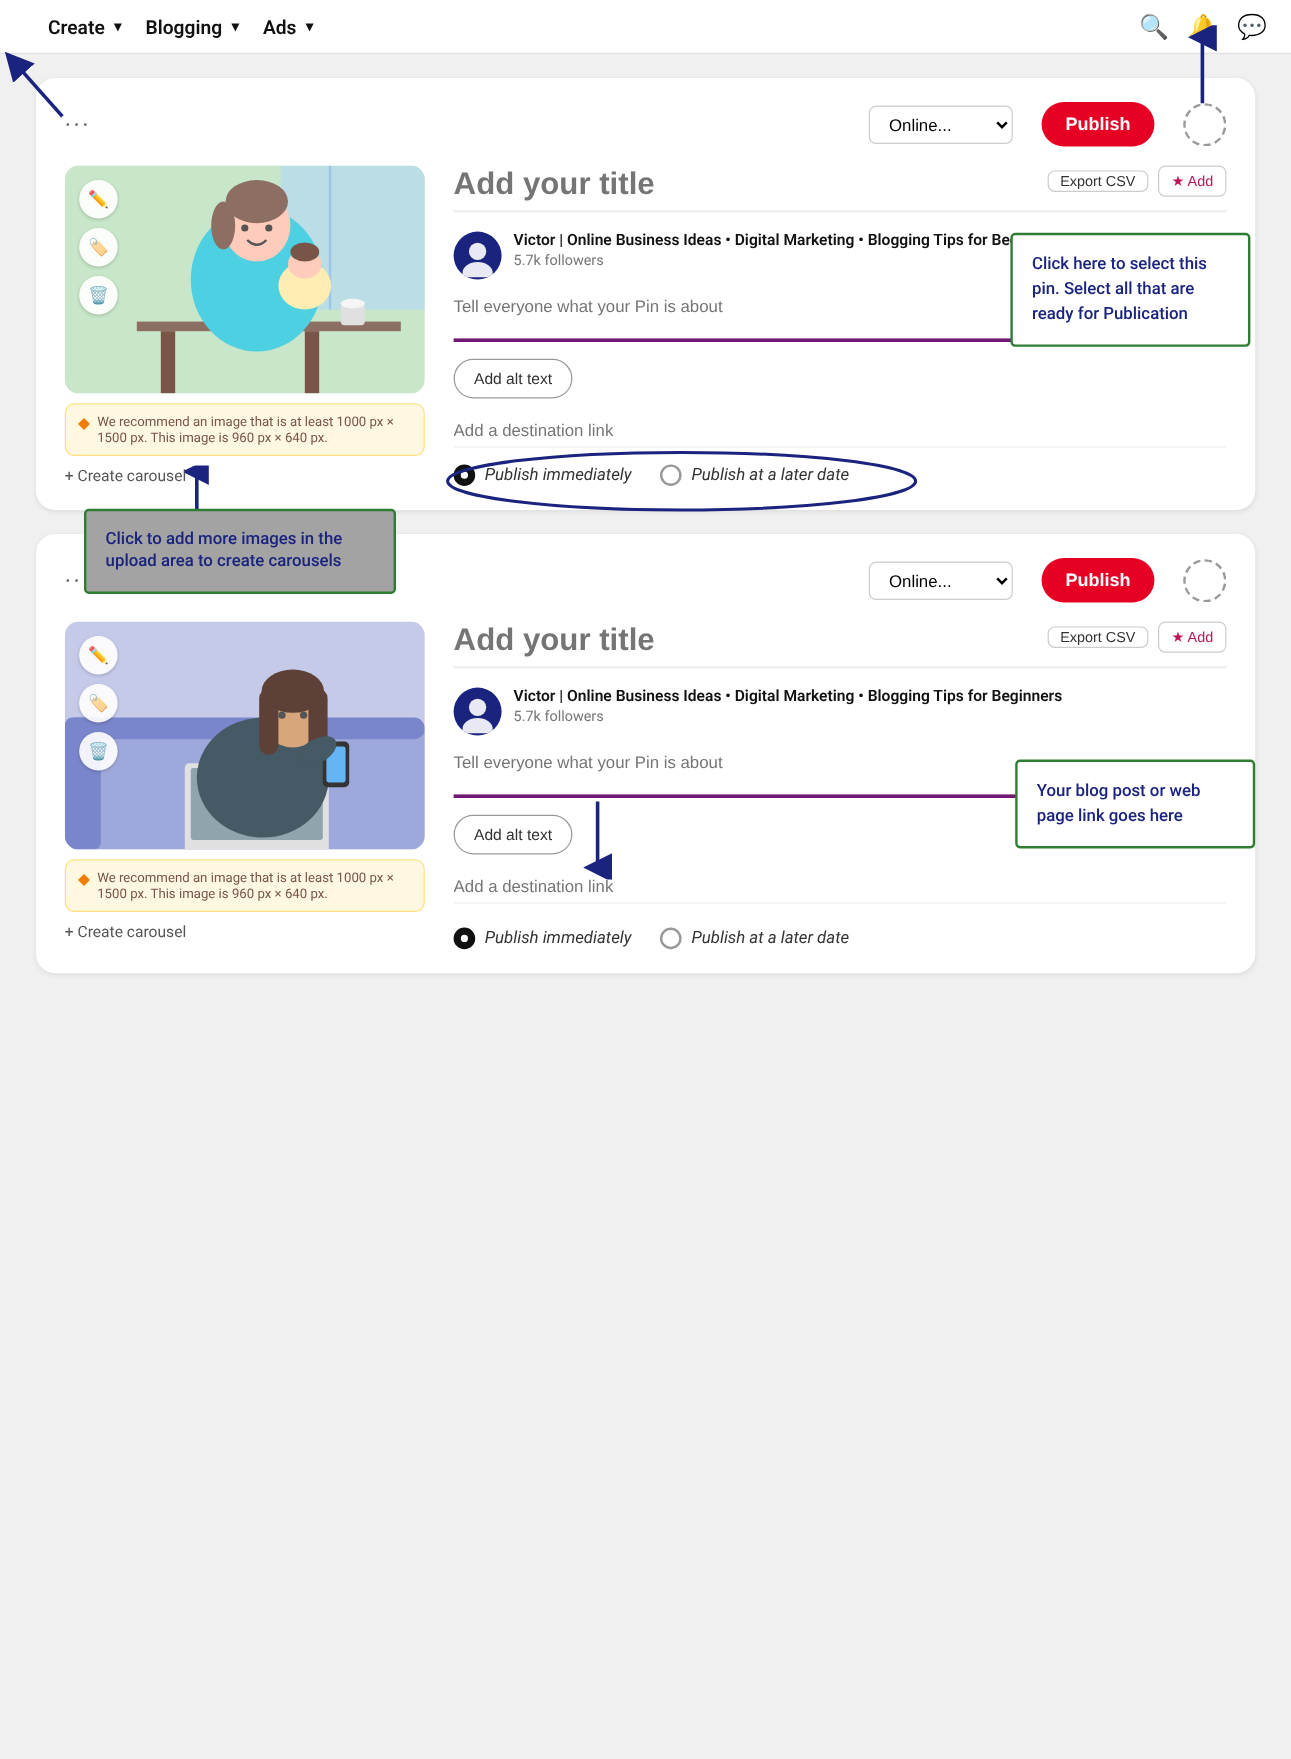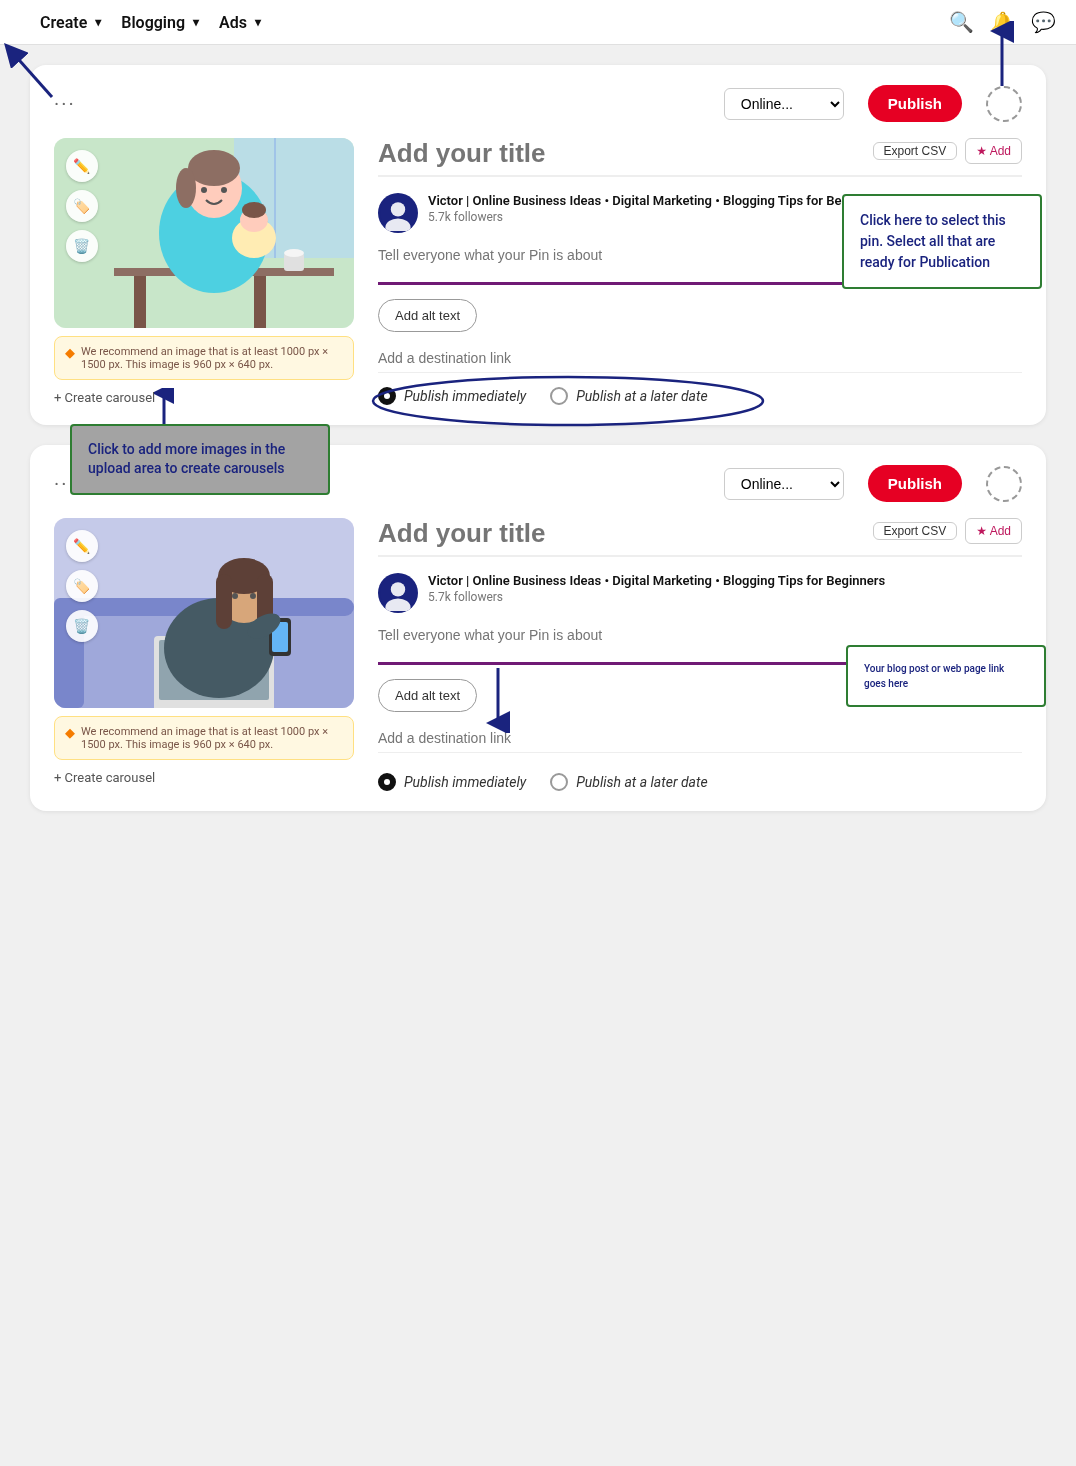--- a/index.html
+++ b/index.html
@@ -327,21 +327,21 @@
     
     .tooltip-blog-link {
       border: 2.5px solid #2e7d32;
       border-radius: 4px;
       padding: 14px 16px;
       background: #fff;
       position: absolute;
       right: -24px;
       bottom: 50px;
       width: 200px;
-      font-size: 10px;
+      font-size: 14px;
       color: #1a237e;
       font-weight: 500;
       line-height: 1.5;
       z-index: 10;
     }
 
     
     .img-card1 {
       width: 100%;
       height: 190px;

